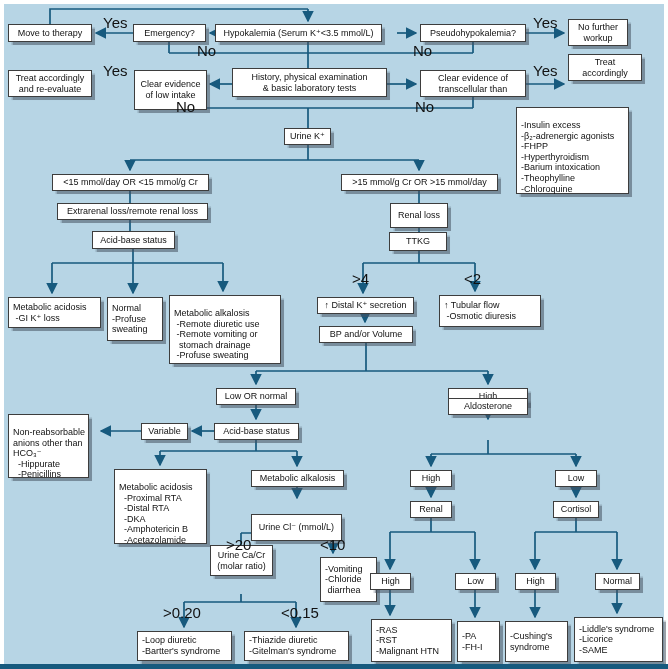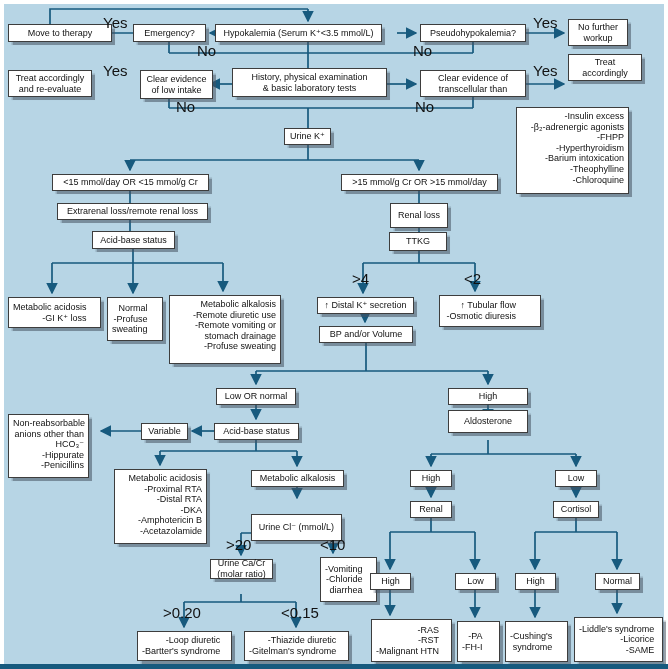--- a/index.html
+++ b/index.html
@@ -12,21 +12,21 @@
   .bottom-bar{position:absolute;left:0;top:664px;width:668px;height:5px;background:#175a7e;}
   svg.lines{position:absolute;left:0;top:0;width:668px;height:669px;}
   .box{
     position:absolute;background:#ffffff;border:1px solid #3d3d3d;
     box-shadow:2.5px 2.5px 1px rgba(70,82,96,.55);
     font-size:9px;line-height:1.18;color:#111;box-sizing:border-box;
     display:flex;align-items:center;justify-content:center;
     text-align:center;white-space:pre-line;padding:1px 2px;
   }
   .box.list{
-    display:block;text-align:right;white-space:pre;padding:3px 4px;
+    display:block;text-align:left;white-space:pre;padding:12px 4px;
   }
   .box.list.vc{
     display:flex;flex-direction:column;justify-content:center;align-items:flex-start;
   }
   .lbl{position:absolute;font-size:15px;color:#111;white-space:nowrap;}
 </style>
 </head>
 <body>
 
 <div class="panel"></div>
@@ -93,30 +93,30 @@
       <path d="M535,532 L535,569" marker-end="url(#arr)"></path>
       <path d="M617,532 L617,569" marker-end="url(#arr)"></path>
       <path d="M390,590 L390,615" marker-end="url(#arr)"></path>
       <path d="M475,590 L475,617" marker-end="url(#arr)"></path>
       <path d="M535,590 L535,617" marker-end="url(#arr)"></path>
       <path d="M617,590 L617,613" marker-end="url(#arr)"></path>
     </g>
   </g>
 </svg>
 
-<div class="box" style="left:8px;top:24px;width:104px;height:18px">Move to therapy</div>
+<div class="box" style="left:8px;top:24px;width:84px;height:18px">Move to therapy</div>
 <div class="box" style="left:133px;top:24px;width:73px;height:18px">Emergency?</div>
 <div class="box" style="left:215px;top:24px;width:167px;height:18px">Hypokalemia (Serum K⁺&lt;3.5 mmol/L)</div>
 <div class="box" style="left:420px;top:24px;width:106px;height:18px">Pseudohypokalemia?</div>
 <div class="box" style="left:568px;top:19px;width:60px;height:27px">No further
 workup</div>
 
 <div class="box" style="left:8px;top:70px;width:84px;height:27px">Treat accordingly
 and re-evaluate</div>
-<div class="box" style="left:140px;top:70px;width:73px;height:29px">Clear evidence
+<div class="box" style="left:134px;top:70px;width:73px;height:40px">Clear evidence
 of low intake</div>
 <div class="box" style="left:232px;top:68px;width:155px;height:29px">History, physical examination
 &amp; basic laboratory tests</div>
 <div class="box" style="left:420px;top:70px;width:106px;height:27px">Clear evidence of
 transcellular than</div>
 <div class="box" style="left:568px;top:54px;width:74px;height:27px">Treat
 accordingly</div>
 
 <div class="box list" style="left:516px;top:107px;width:113px;height:87px">-Insulin excess
 -β₂-adrenergic agonists
@@ -149,42 +149,42 @@
 <div class="box" style="left:317px;top:297px;width:97px;height:17px">↑ Distal K⁺ secretion</div>
 <div class="box" style="left:319px;top:326px;width:94px;height:17px">BP and/or Volume</div>
 <div class="box list vc" style="left:439px;top:295px;width:102px;height:32px">↑ Tubular flow
  -Osmotic diuresis</div>
 
 <div class="box" style="left:216px;top:388px;width:80px;height:17px">Low OR normal</div>
 <div class="box" style="left:448px;top:388px;width:80px;height:17px">High</div>
 
 <div class="box" style="left:141px;top:423px;width:47px;height:17px">Variable</div>
 <div class="box" style="left:214px;top:423px;width:85px;height:17px">Acid-base status</div>
-<div class="box" style="left:448px;top:410px;width:80px;height:23px">Aldosterone</div>
+<div class="box" style="left:448px;top:398px;width:80px;height:17px">Aldosterone</div>
 
 <div class="box list" style="left:8px;top:414px;width:81px;height:64px">Non-reabsorbable
 anions other than
 HCO₃⁻
   -Hippurate
   -Penicillins</div>
 <div class="box list" style="left:114px;top:469px;width:93px;height:75px">Metabolic acidosis
   -Proximal RTA
   -Distal RTA
   -DKA
   -Amphotericin B
   -Acetazolamide</div>
 <div class="box" style="left:251px;top:470px;width:93px;height:17px">Metabolic alkalosis</div>
 <div class="box" style="left:251px;top:514px;width:91px;height:27px">Urine Cl⁻ (mmol/L)</div>
 
 <div class="box" style="left:410px;top:470px;width:42px;height:17px">High</div>
 <div class="box" style="left:555px;top:470px;width:42px;height:17px">Low</div>
 <div class="box" style="left:410px;top:501px;width:42px;height:17px">Renal</div>
 <div class="box" style="left:553px;top:501px;width:46px;height:17px">Cortisol</div>
 
-<div class="box" style="left:210px;top:559px;width:63px;height:20px">Urine Ca/Cr
+<div class="box" style="left:210px;top:545px;width:63px;height:31px">Urine Ca/Cr
 (molar ratio)</div>
 <div class="box list vc" style="left:320px;top:557px;width:57px;height:45px">-Vomiting
 -Chloride
  diarrhea</div>
 
 <div class="box" style="left:370px;top:573px;width:41px;height:17px">High</div>
 <div class="box" style="left:455px;top:573px;width:41px;height:17px">Low</div>
 <div class="box" style="left:515px;top:573px;width:41px;height:17px">High</div>
 <div class="box" style="left:595px;top:573px;width:45px;height:17px">Normal</div>
 

